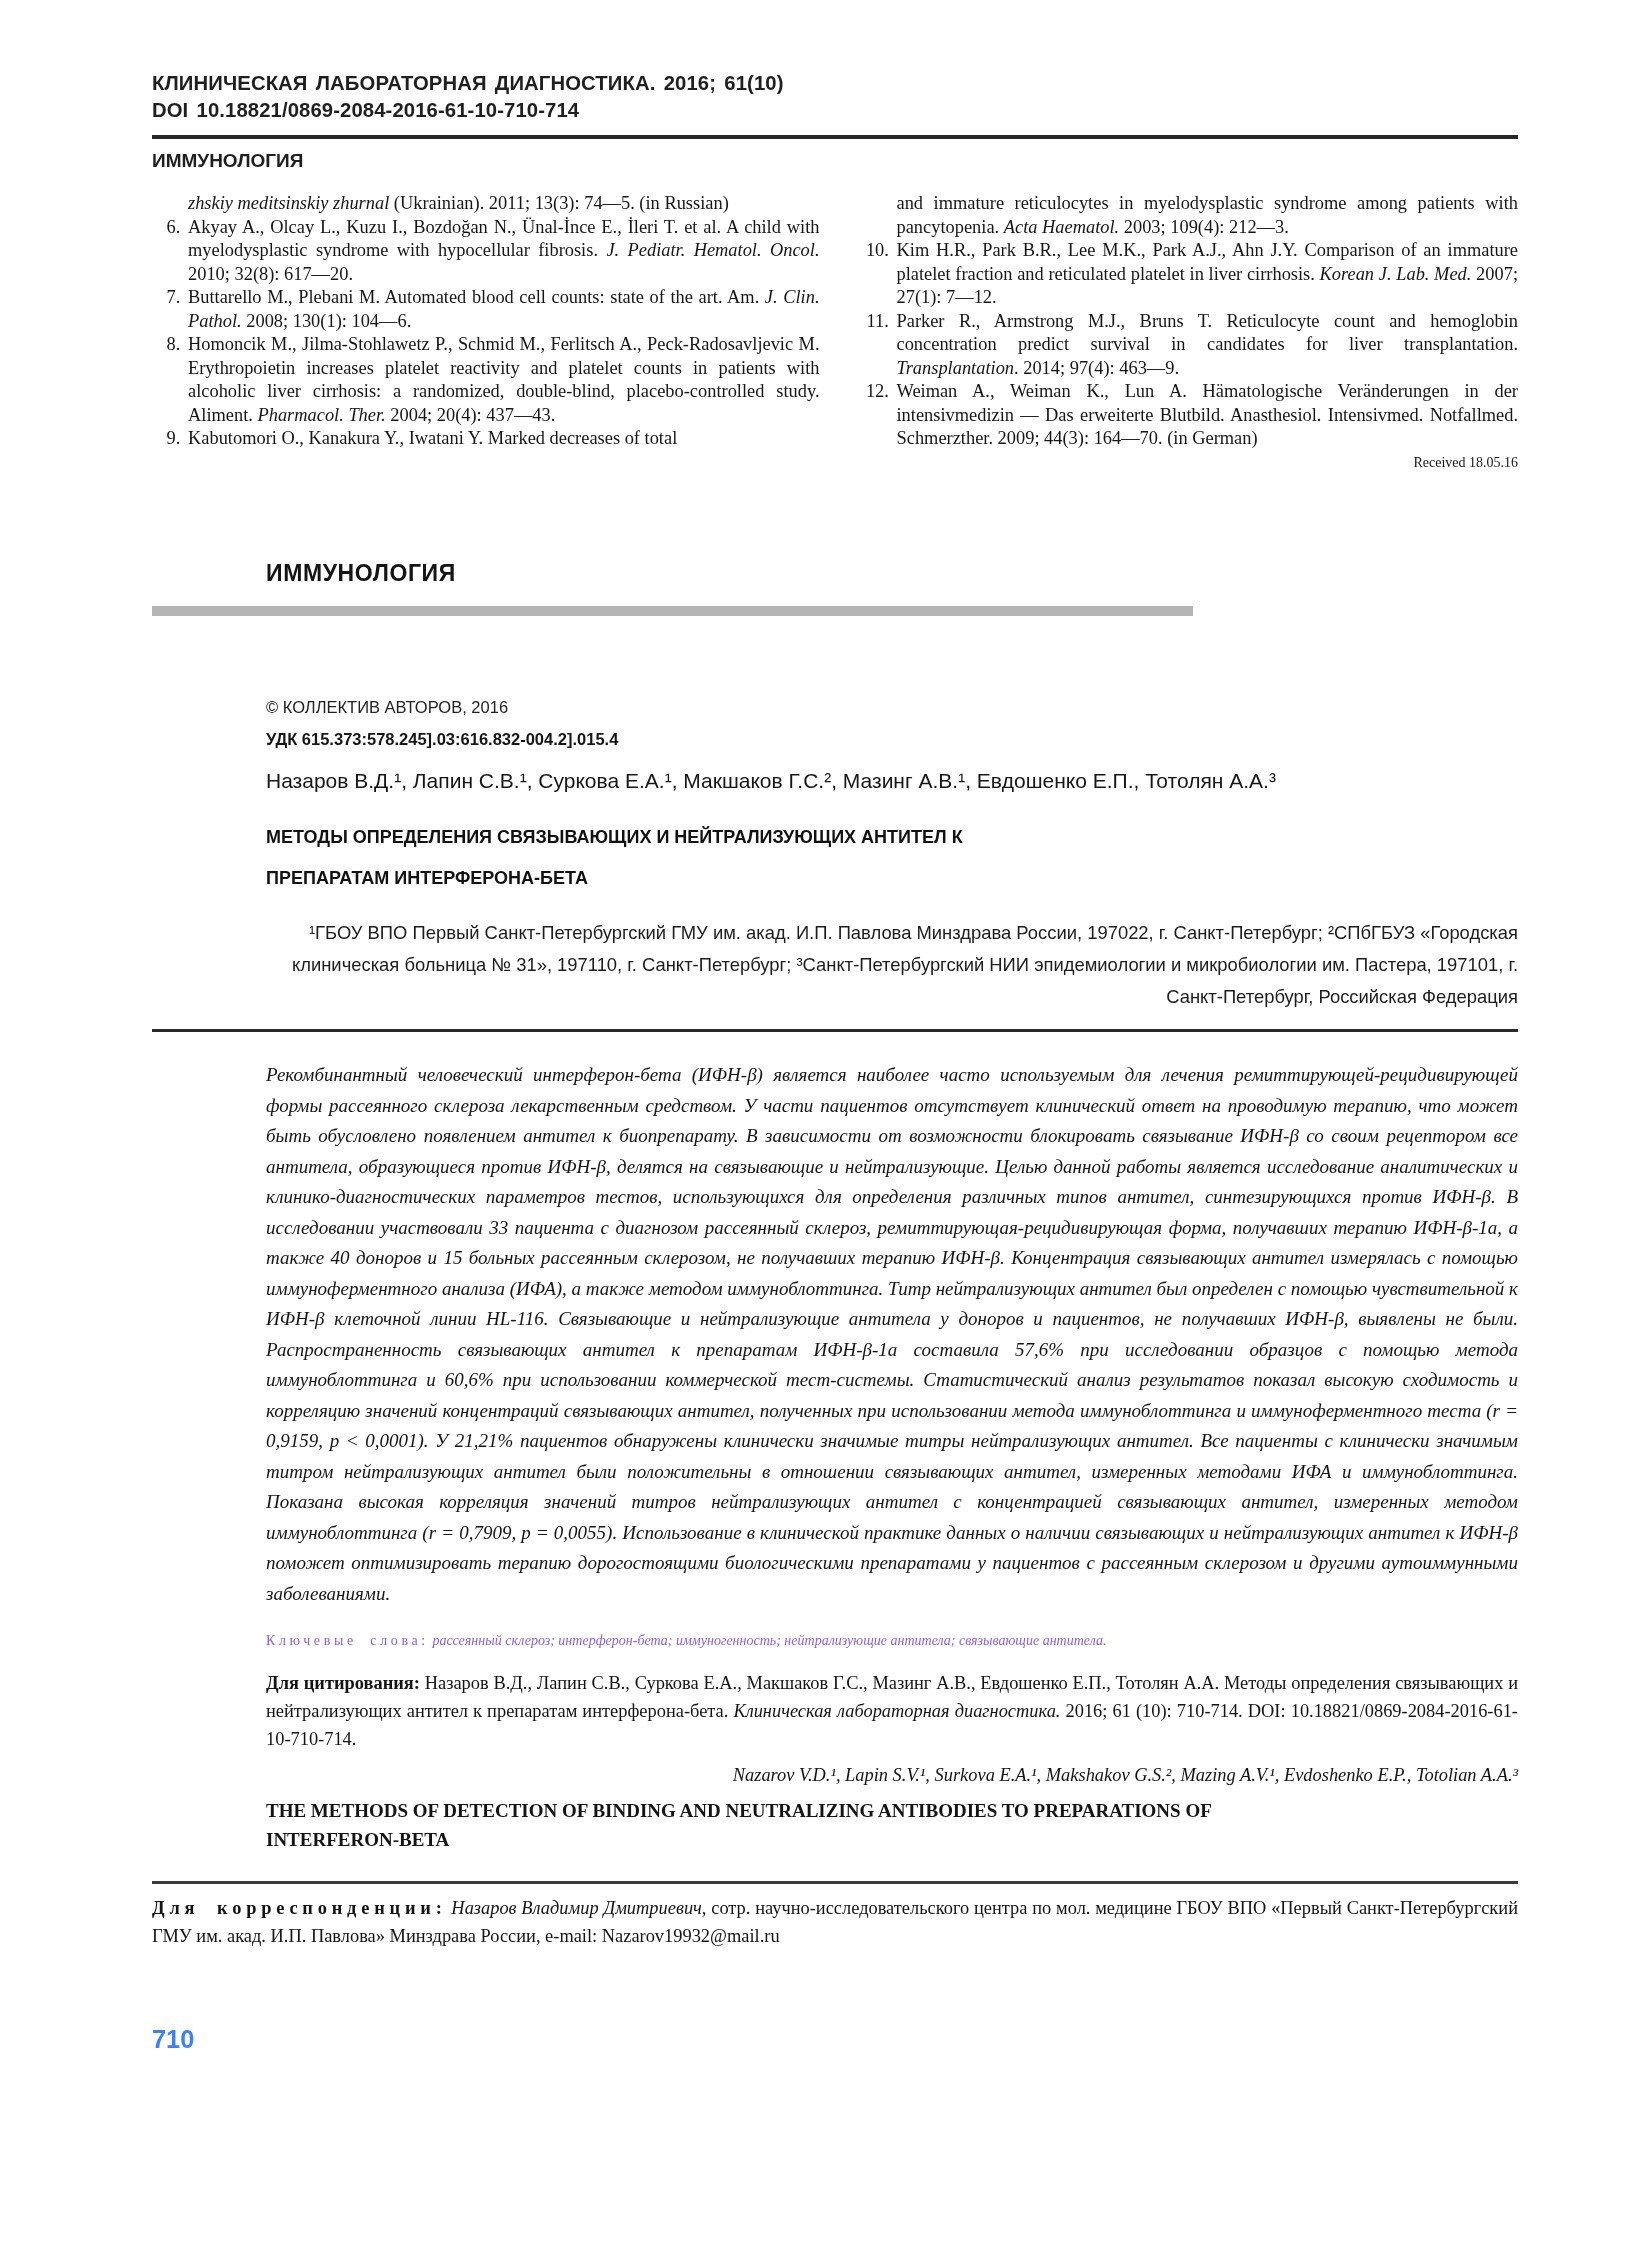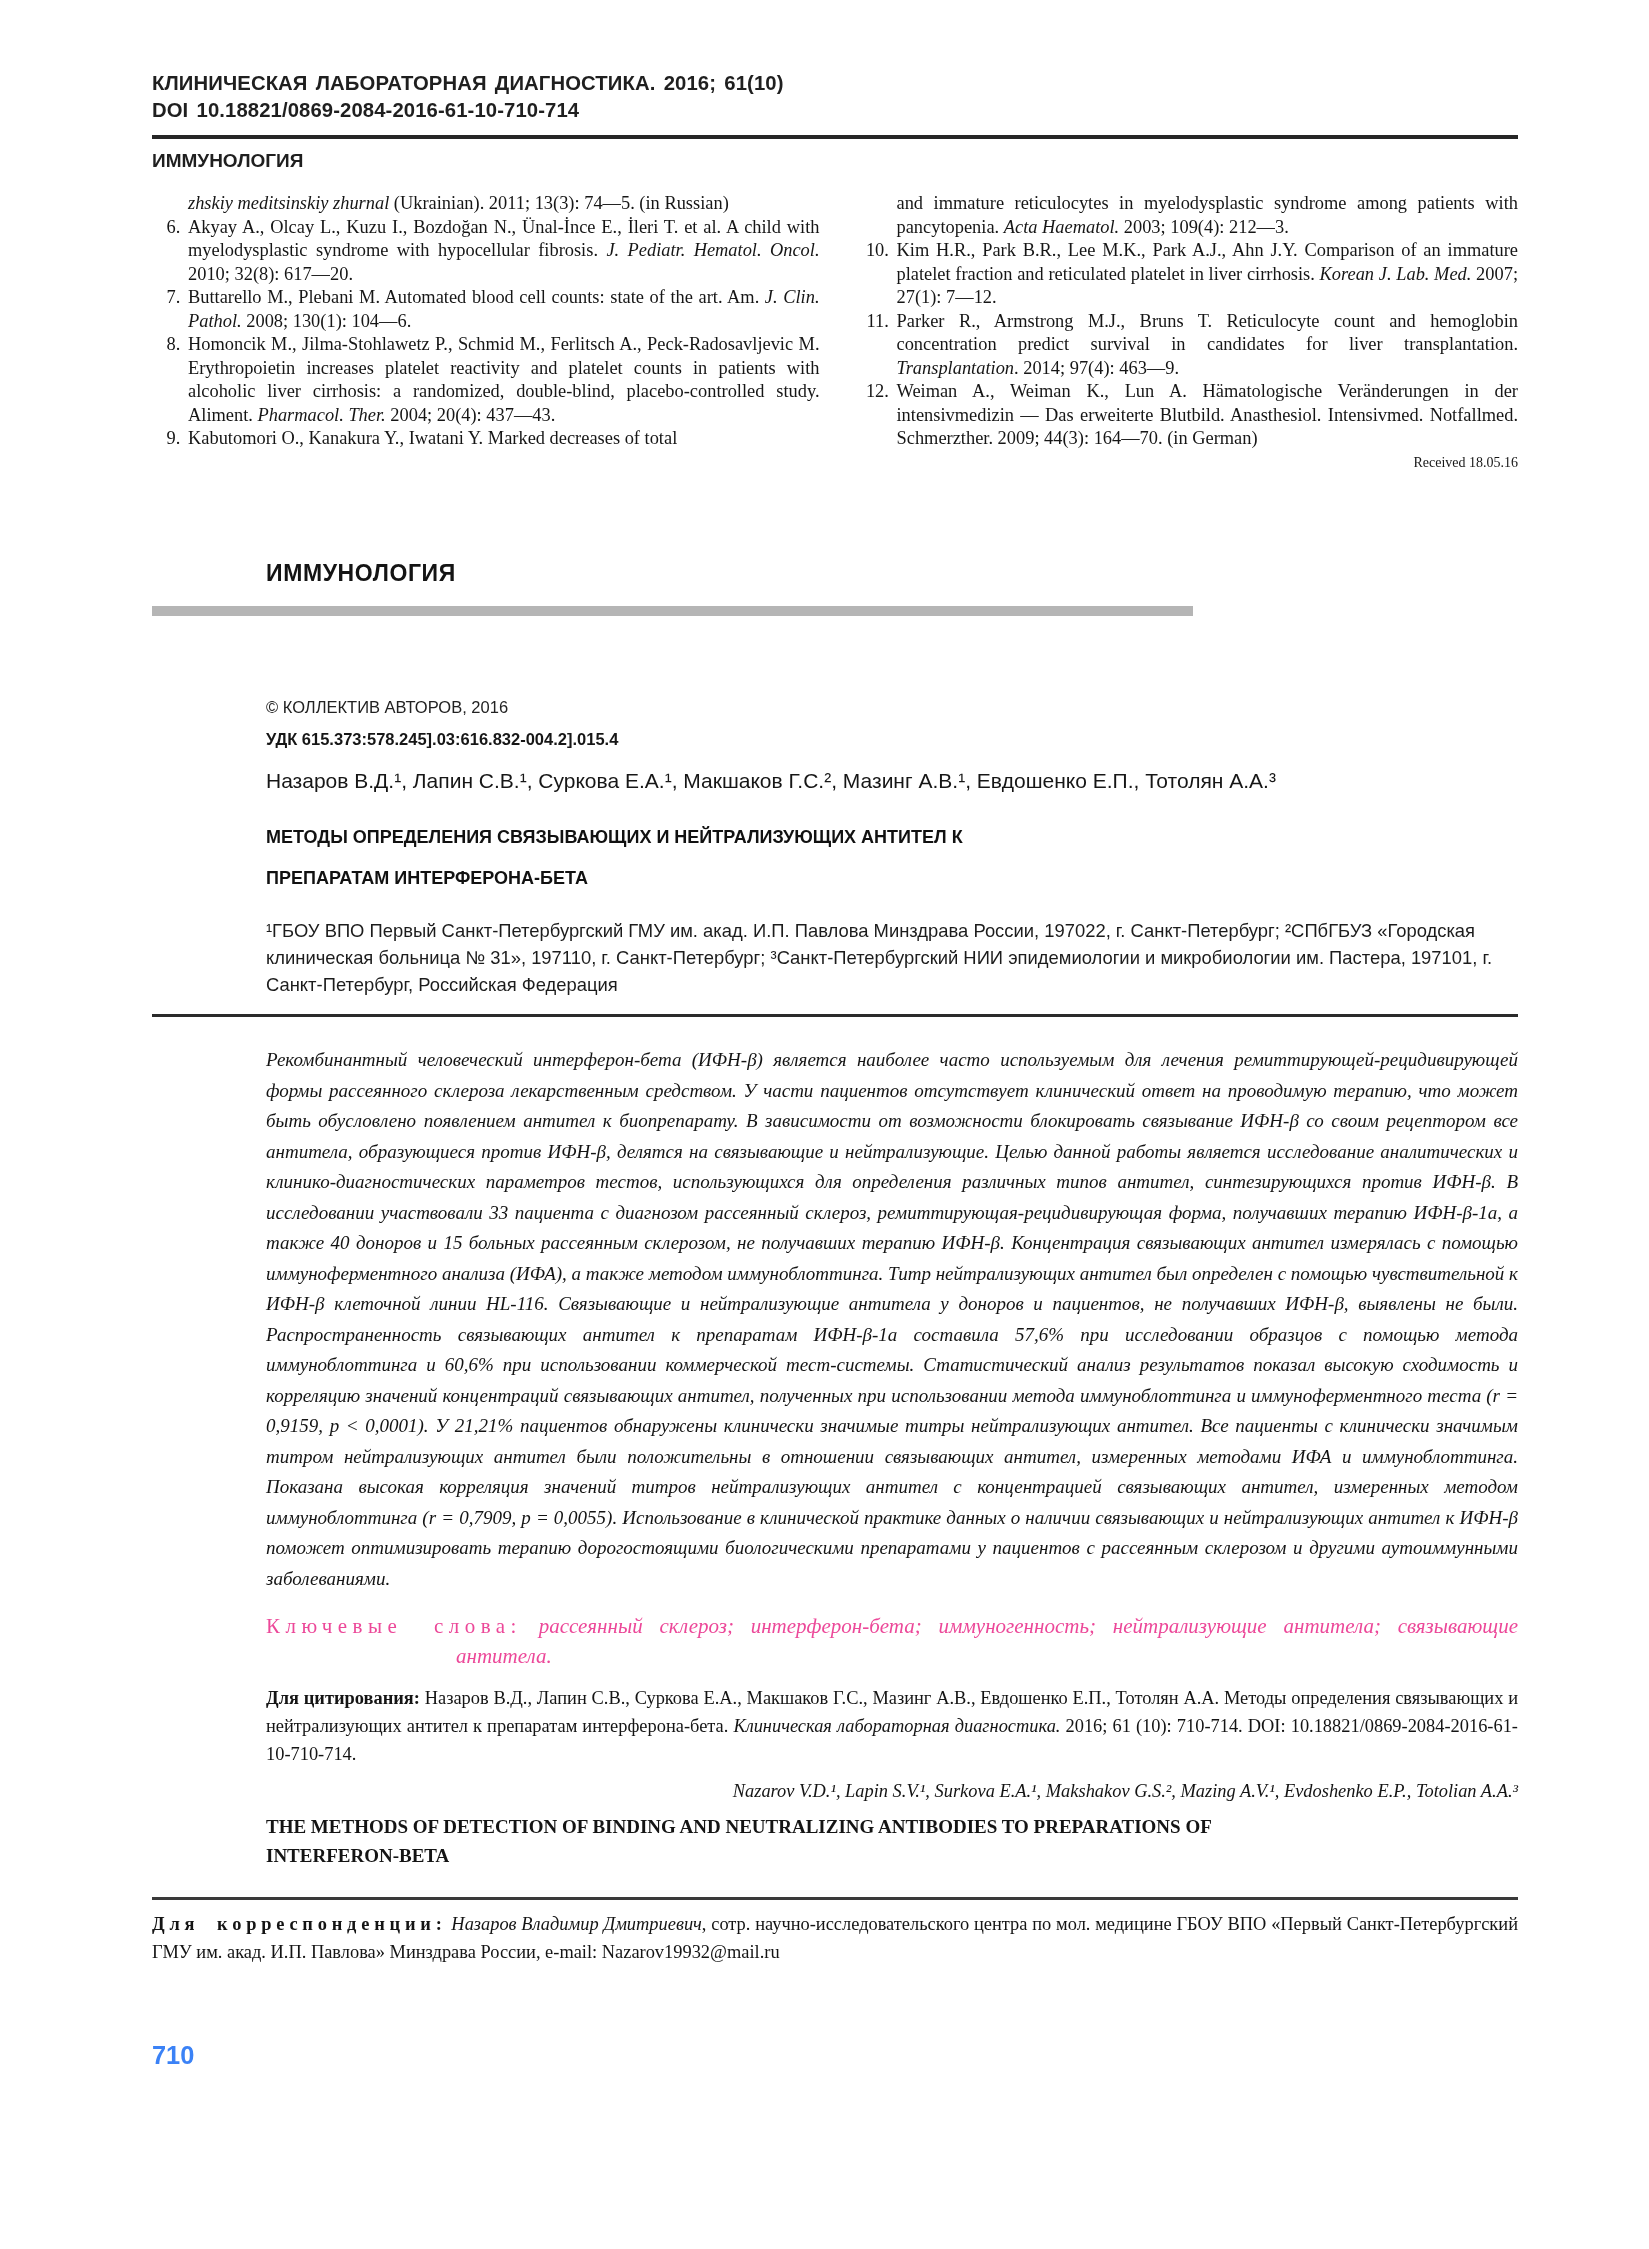--- a/index.html
+++ b/index.html
@@ -52,32 +52,32 @@
   .authors-ru{
     margin-top:16.5px;font-family:"Liberation Sans","DejaVu Sans",sans-serif;
     font-size:21px;line-height:28px;color:#161616;
   }
   .title-ru{
     margin:21.6px 0 0 0;font-family:"Liberation Sans","DejaVu Sans",sans-serif;
     font-size:18px;font-weight:700;line-height:41px;color:#111;
   }
   .affil{
     margin-top:18px;font-family:"Liberation Sans","DejaVu Sans",sans-serif;
-    font-size:18.4px;line-height:27px;color:#1c1c1c;
+    font-size:18.4px;line-height:32px;color:#1c1c1c;text-align:right;
   }
   .rule-mid{margin-top:16.5px;height:3.2px;background:#2a2a2a;}
 
   
   .abstract{
     margin:28px 0 0 0;font-size:19px;line-height:30.5px;text-align:justify;
     font-style:italic;color:#141414;
   }
   .keywords{
-    margin:16.5px 0 0 0;font-size:21px;line-height:30.5px;text-align:justify;
-    padding-left:190px;text-indent:-190px;color:#ec4899;
+    margin:16.5px 0 0 0;font-size:14px;line-height:30.5px;text-align:justify;
+    padding-left:190px;text-indent:-190px;color:#8b5cf6;
   }
   .citation{margin:12.7px 0 0 0;font-size:18.4px;line-height:28px;text-align:justify;color:#141414;}
   .authors-en{margin:10.2px 0 0 0;font-size:18.4px;line-height:25.4px;font-style:italic;color:#141414;text-align:right;}
   .title-en{margin-top:7.6px;font-size:19px;line-height:29px;color:#141414;font-weight:bold;}
 
   
   .rule-footer{margin-top:27px;height:3.2px;background:#3a3a3a;}
   .correspondence{margin:10.2px 0 0 0;font-size:18.4px;line-height:28px;text-align:justify;color:#141414;}
   .pagenum{
     margin-top:75px;font-family:"Liberation Sans","DejaVu Sans",sans-serif;

